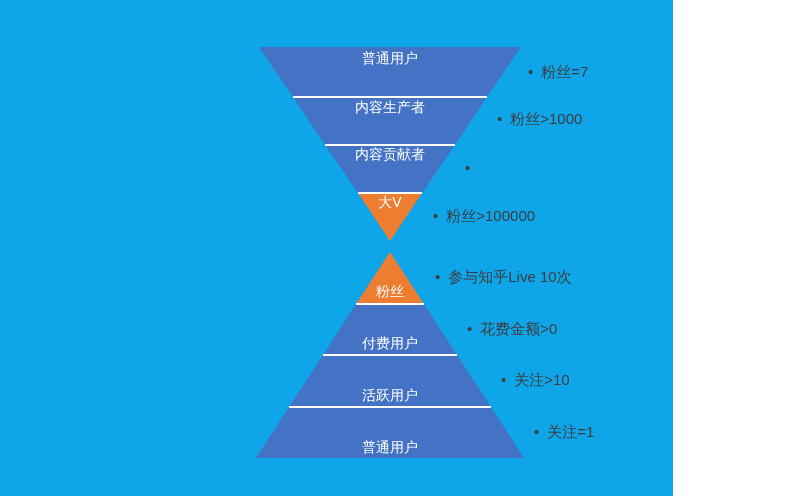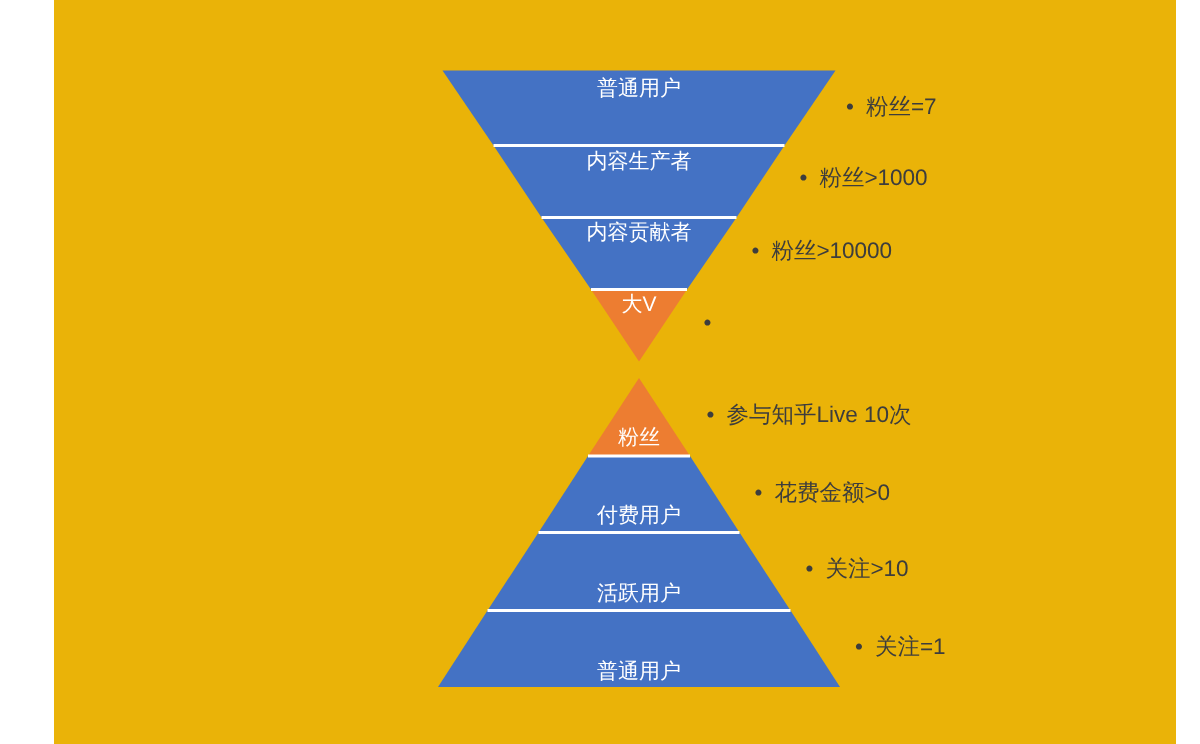--- a/index.html
+++ b/index.html
@@ -3,25 +3,24 @@
 <meta charset="utf-8">
 <style>
   html, body {
     margin: 0;
     padding: 0;
     background: #ffffff;
     font-family: "Liberation Sans", "DejaVu Sans", sans-serif;
   }
   .canvas {
     position: relative;
-    width: 748px;
+    width: 673px;
     height: 496px;
-    background: #eab308;
+    background: #0ea5e9;
     overflow: hidden;
-    margin-left: 36px;
   }
   .canvas svg {
     position: absolute;
     left: 0;
     top: 0;
   }
   .band-label {
     font-size: 14px;
     fill: #ffffff;
     text-anchor: middle;
@@ -81,24 +80,24 @@
   <div class="callout" style="left:528px; top:62px;">
     <span class="bullet">•</span>
     <span>粉丝=7</span>
   </div>
   <div class="callout" style="left:497px; top:109px;">
     <span class="bullet">•</span>
     <span>粉丝&gt;1000</span>
   </div>
   <div class="callout" style="left:465px; top:158px;">
     <span class="bullet">•</span>
-    <span>粉丝&gt;10000</span>
   </div>
   <div class="callout" style="left:433px; top:206px;">
     <span class="bullet">•</span>
+    <span>粉丝&gt;100000</span>
   </div>
 
   <div class="callout" style="left:435px; top:267px;">
     <span class="bullet">•</span>
     <span>参与知乎Live 10次</span>
   </div>
   <div class="callout" style="left:467px; top:319px;">
     <span class="bullet">•</span>
     <span>花费金额&gt;0</span>
   </div>

